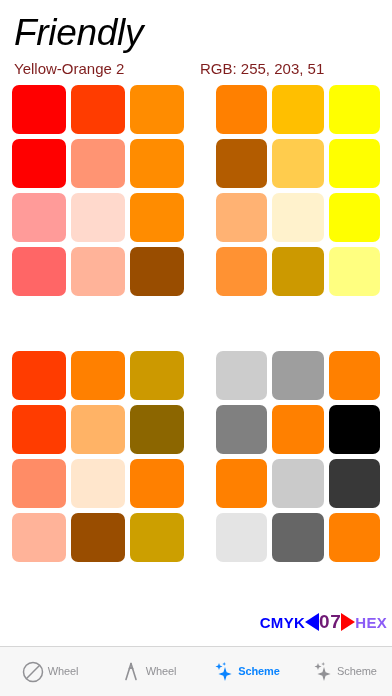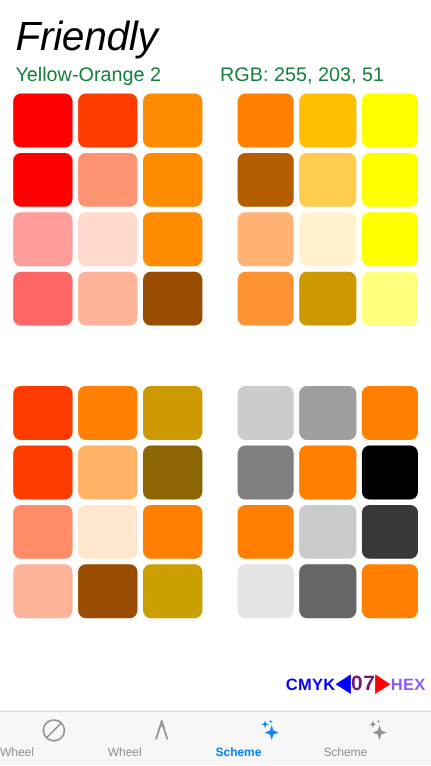--- a/index.html
+++ b/index.html
@@ -18,22 +18,22 @@
     font-size:37px;
     font-weight:400;
     letter-spacing:-0.3px;
     color:#000;
     line-height:38px;
     font-style:italic;
   }
   .info-row {
     display:flex;
     margin-top:8px;
-    font-size:18px;
-    color:#15803d;
+    font-size:15px;
+    color:#7f1d1d;
     line-height:17px;
     align-items:center;
   }
   .info-left  { width:186px; }
   .info-right { flex:1; }
 
   
   .palette-area {
     flex:1;
     display:flex;
@@ -94,21 +94,22 @@
   .tabbar {
     height:50px;
     background:#f7f7f7;
     border-top:1px solid #d6d6d6;
     display:flex;
     align-items:center;
   }
   .tab {
     flex:1;
     display:flex;
-    flex-direction:column;
+    flex-direction:row;
+    align-items:center;
     justify-content:center;
     gap:2px;
     height:100%;
     color:#919195;
   }
   .tab.active { color:#0a84ff; }
   .tab-icon { height:24px; display:flex; align-items:center; justify-content:center; }
   .tab-label {
     font-size:11px;
     line-height:13px;

